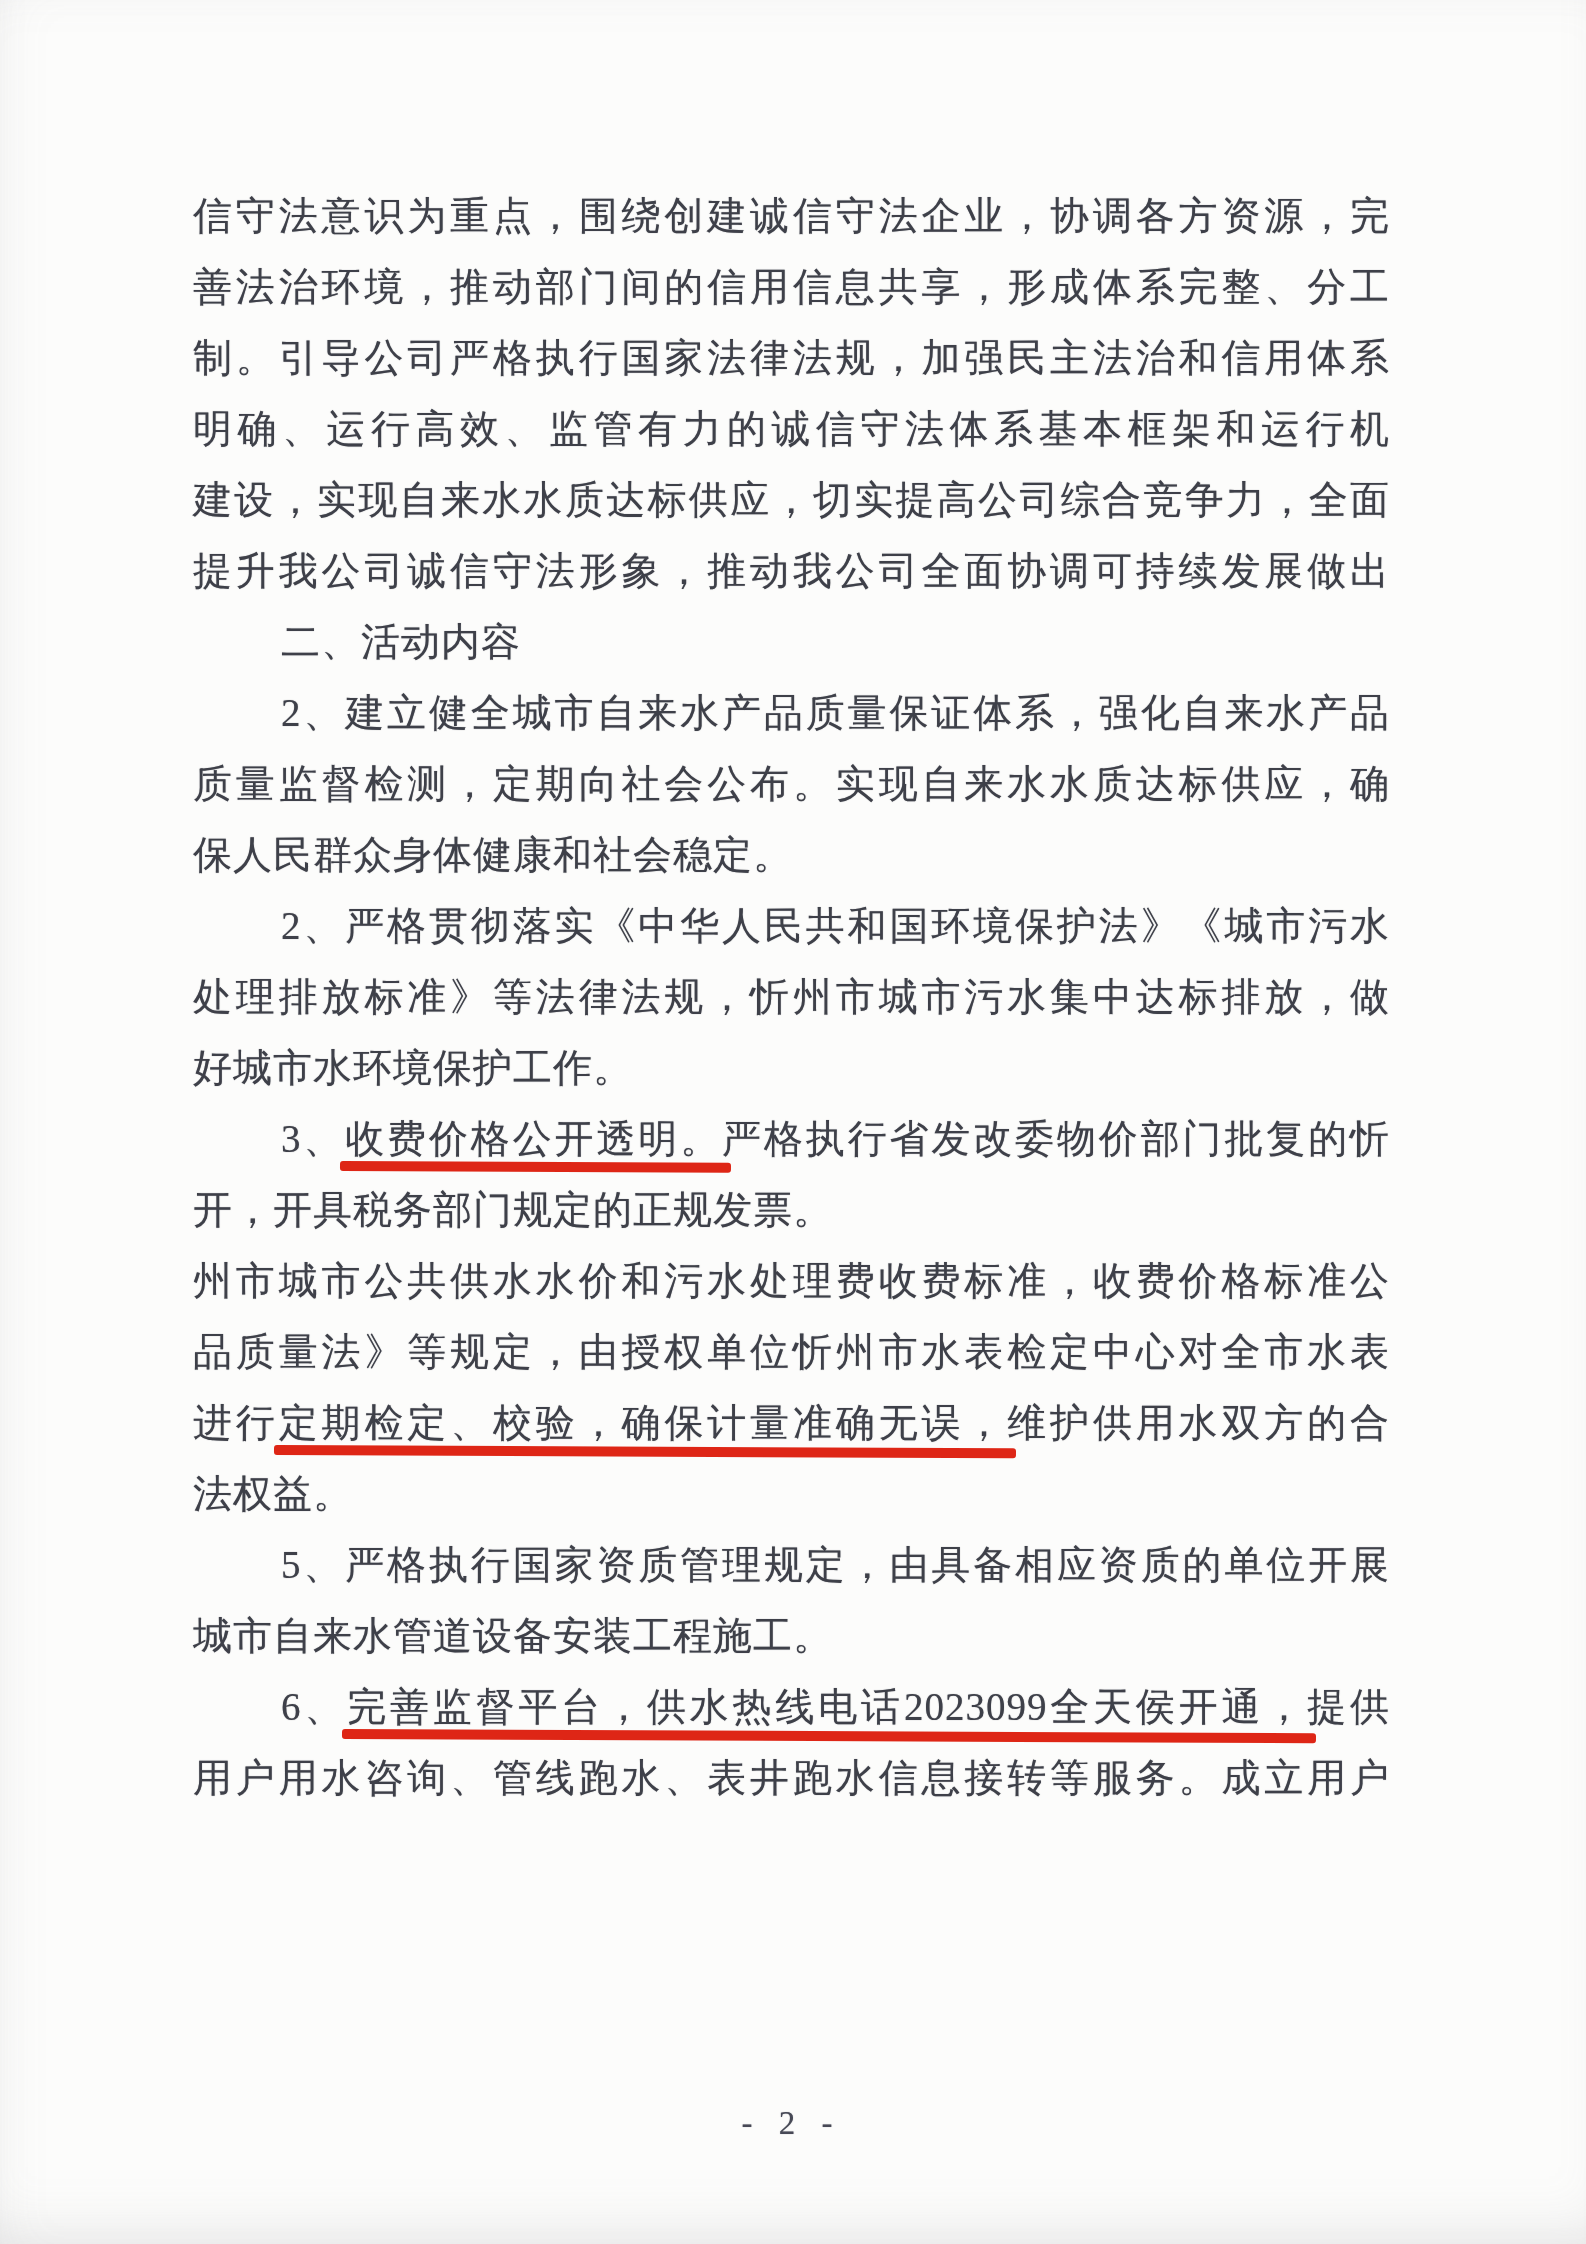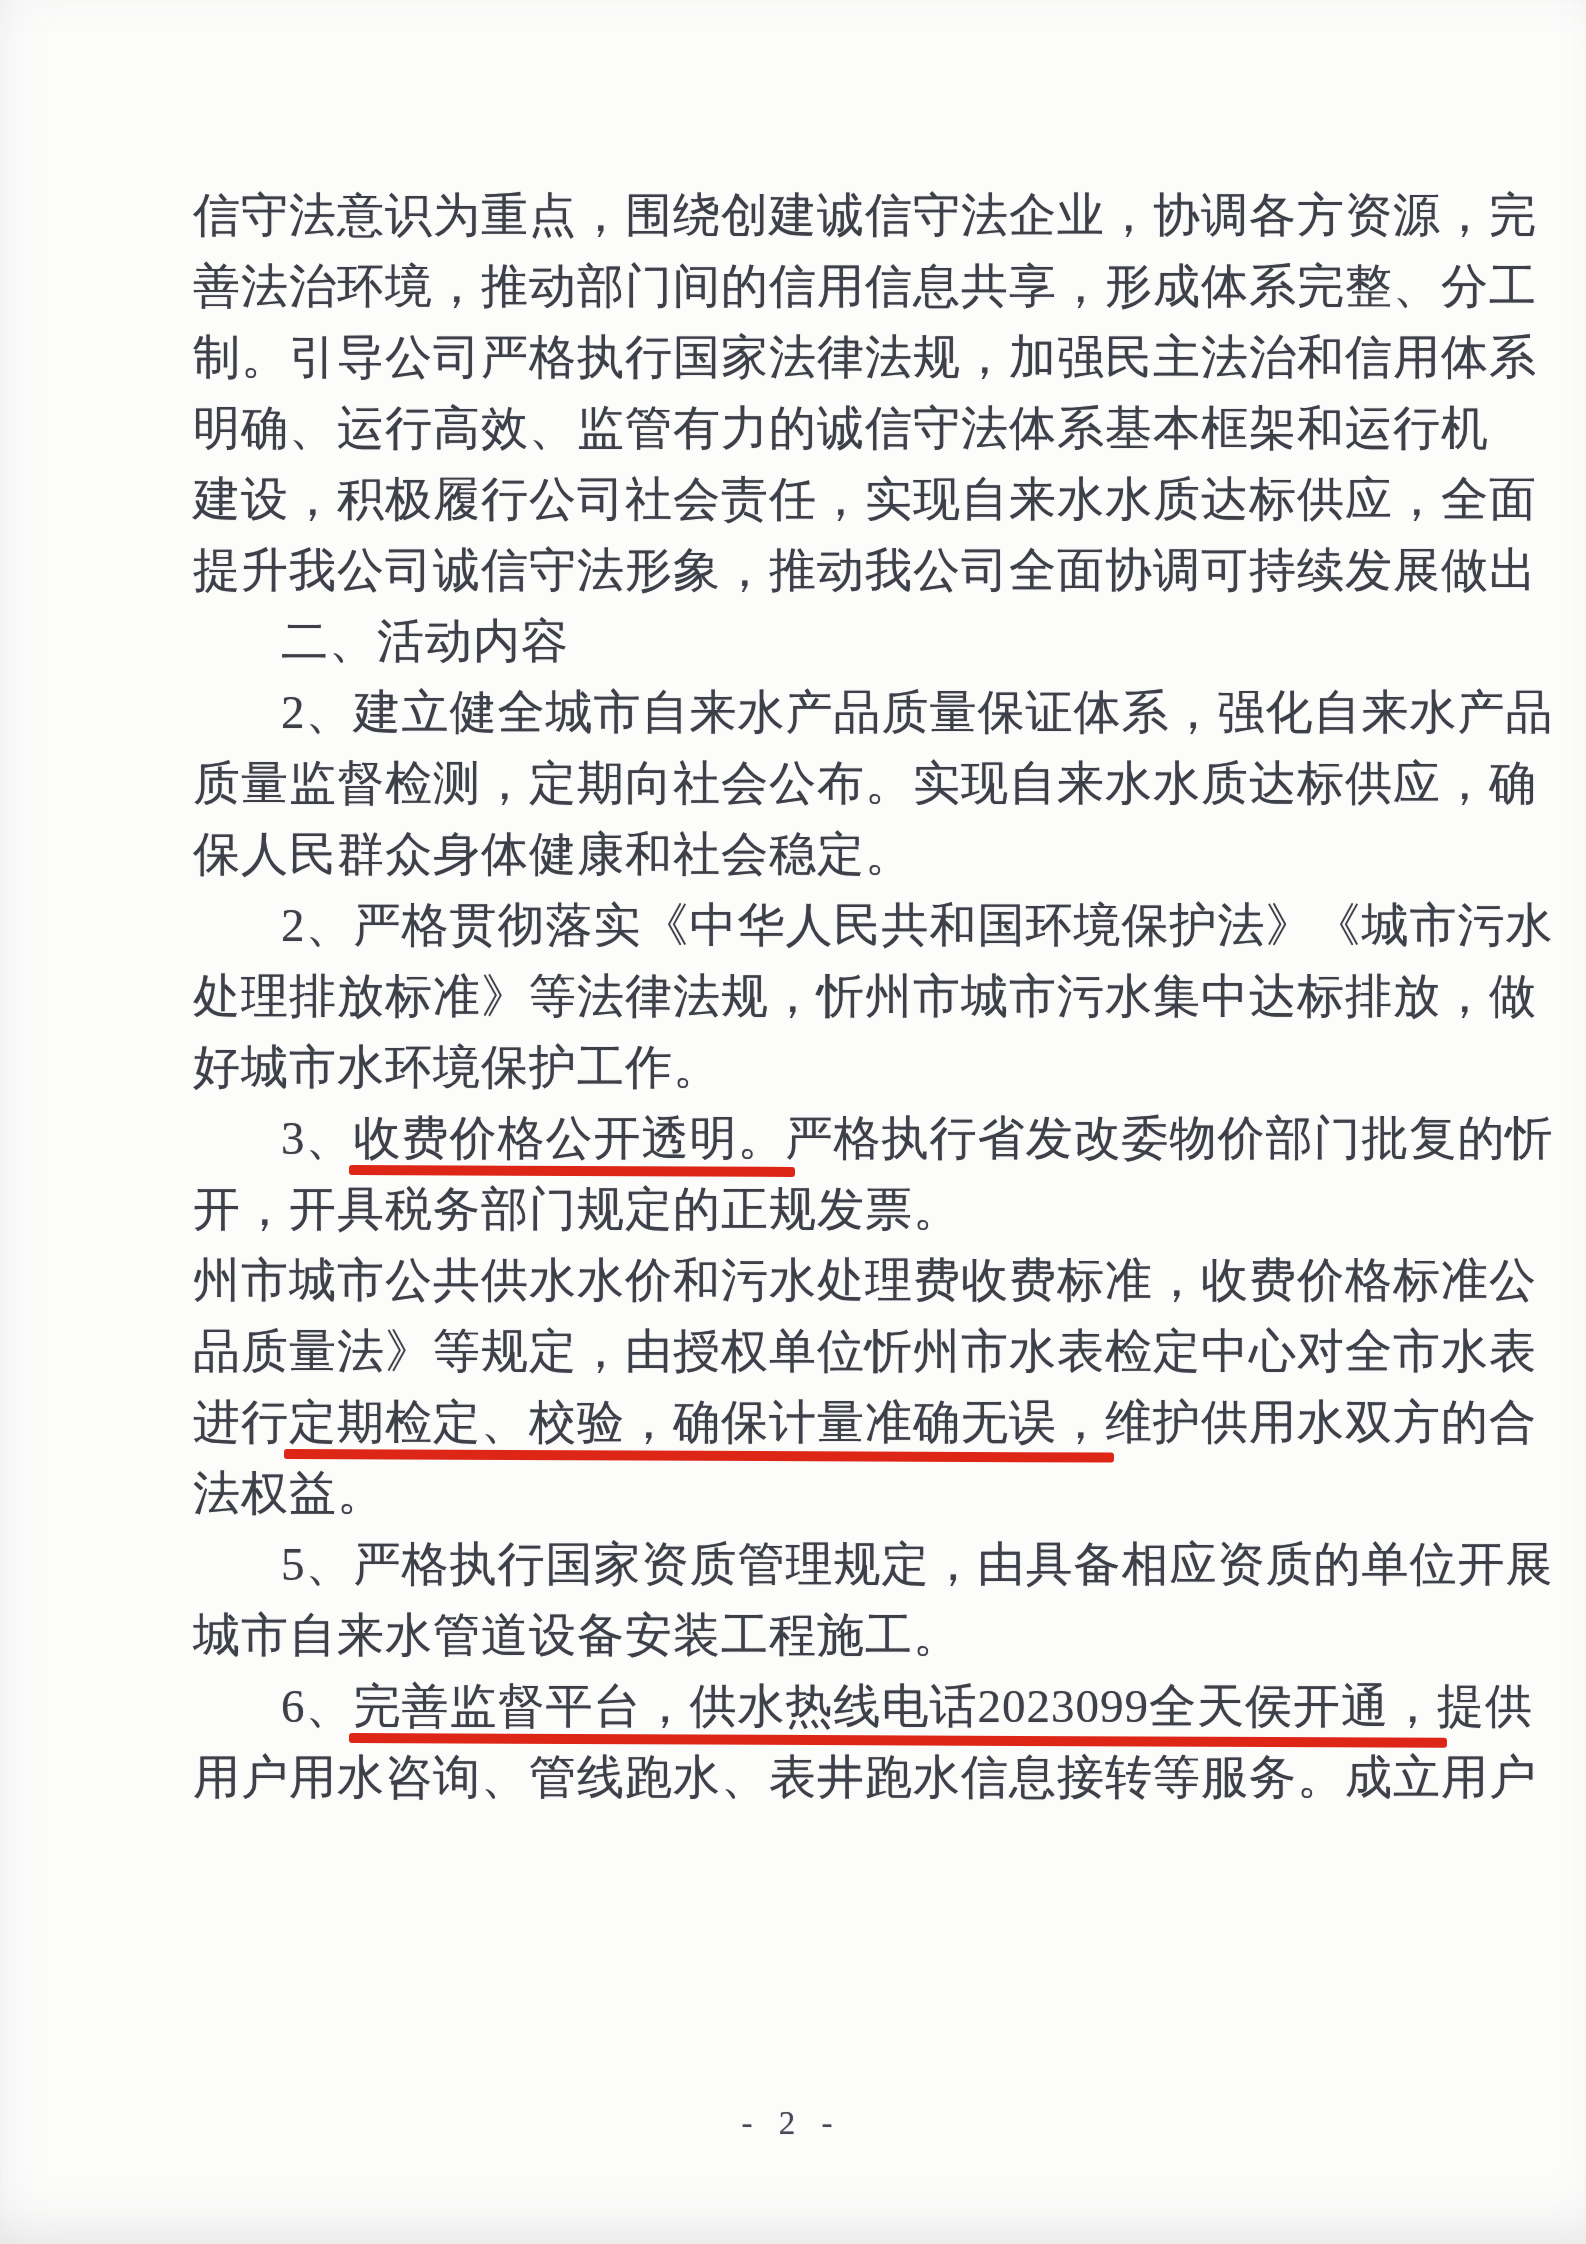--- a/index.html
+++ b/index.html
@@ -21,21 +21,21 @@
   }
   .content {
     position: absolute;
     left: 193px;
     top: 180px;
     width: 1197px;
   }
   .line {
     height: 71px;
     line-height: 71px;
-    font-size: 47px;
+    font-size: 39px;
     letter-spacing: 1px;
     white-space: nowrap;
     color: #3e4049;
     text-shadow: 0 0 1px rgba(62,64,73,0.55);
     font-weight: 500;
   }
   .line.j {
     text-align: justify;
     text-align-last: justify;
     text-justify: inter-character;
@@ -73,21 +73,21 @@
 </style>
 </head>
 <body>
 
 <div class="page">
   <div class="content">
       <div class="line j"><span>信守法意识为重点，围绕创建诚信守法企业，协调各方资源，完</span></div>
       <div class="line j"><span>善法治环境，推动部门间的信用信息共享，形成体系完整、分工</span></div>
       <div class="line j"><span>制。引导公司严格执行国家法律法规，加强民主法治和信用体系</span></div>
       <div class="line j"><span>明确、运行高效、监管有力的诚信守法体系基本框架和运行机</span></div>
-      <div class="line j"><span>建设，积极履行公司社会责任，实现自来水水质达标供应，全面</span></div>
+      <div class="line j"><span>建设，实现自来水水质达标供应，切实提高公司综合竞争力，全面</span></div>
       <div class="line j"><span>提升我公司诚信守法形象，推动我公司全面协调可持续发展做出</span></div>
       <div class="line ind"><span>二、活动内容</span></div>
       <div class="line j ind"><span>2、建立健全城市自来水产品质量保证体系，强化自来水产品</span></div>
       <div class="line j"><span>质量监督检测，定期向社会公布。实现自来水水质达标供应，确</span></div>
       <div class="line"><span>保人民群众身体健康和社会稳定。</span></div>
       <div class="line j ind"><span>2、严格贯彻落实《中华人民共和国环境保护法》《城市污水</span></div>
       <div class="line j"><span>处理排放标准》等法律法规，忻州市城市污水集中达标排放，做</span></div>
       <div class="line"><span>好城市水环境保护工作。</span></div>
       <div class="line j ind"><span>3、</span><span class="redline">收费价格公开透明。</span><span>严格执行省发改委物价部门批复的忻</span></div>
       <div class="line"><span>开，开具税务部门规定的正规发票。</span></div>

